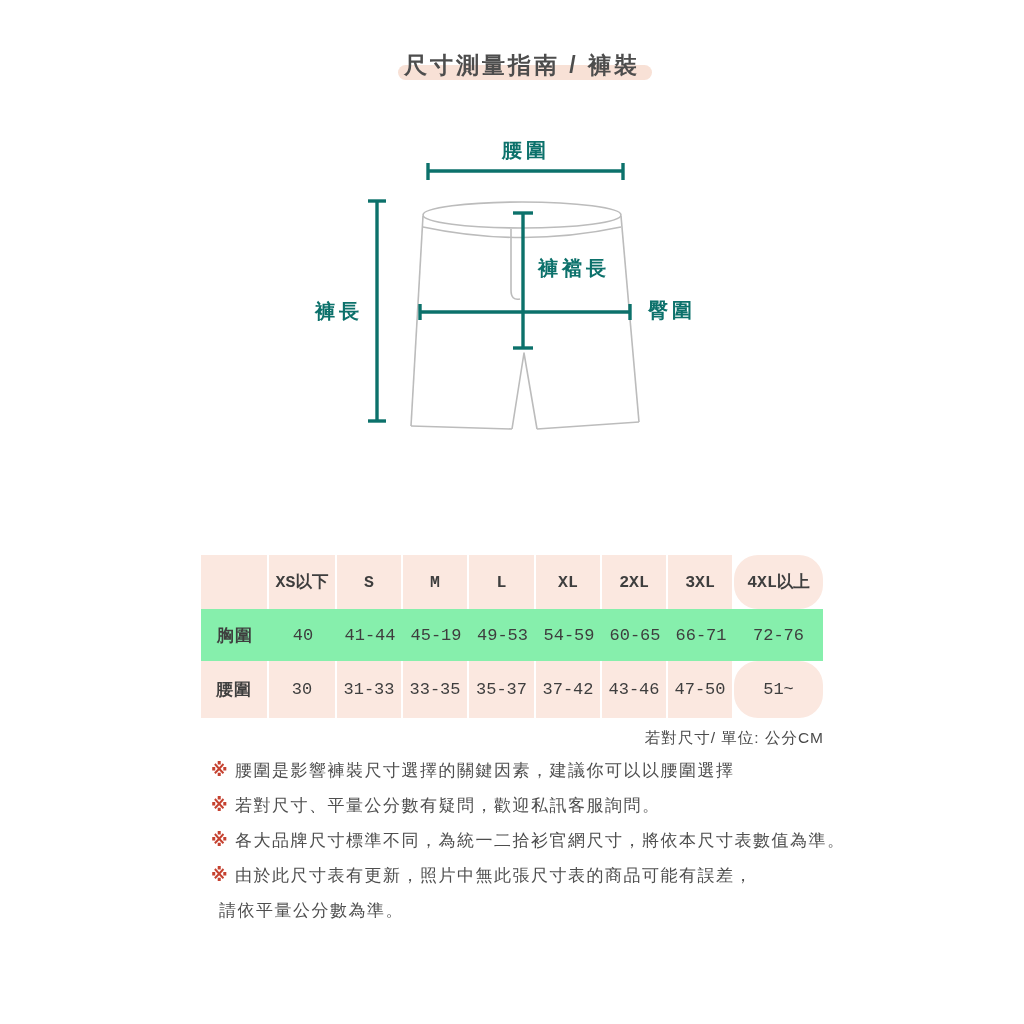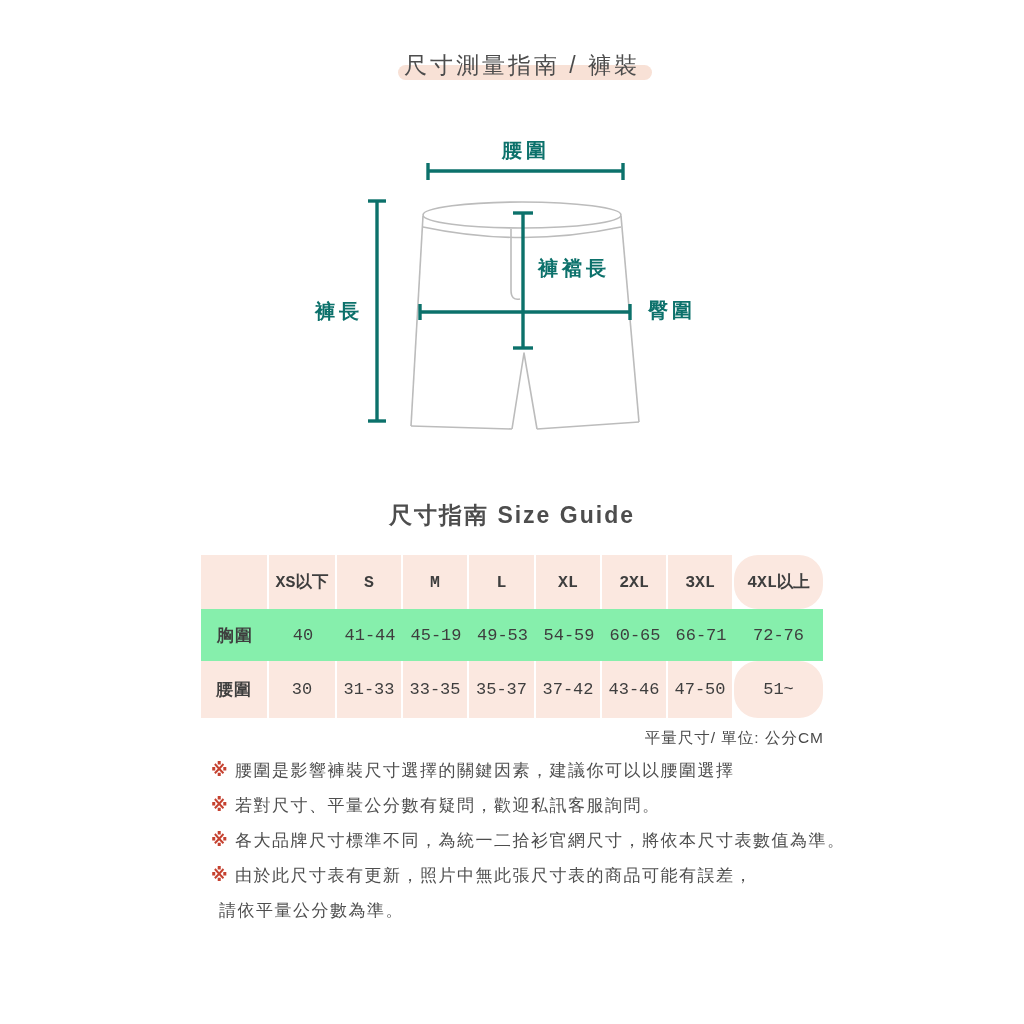--- a/index.html
+++ b/index.html
@@ -10,21 +10,21 @@
     font-family:"Liberation Sans","DejaVu Sans",sans-serif;
     overflow:hidden;
   }
   
   .title-wrap{
     position:absolute;top:48px;left:20px;right:0;
     text-align:center;
   }
   .title{
     position:relative;display:inline-block;
-    font-size:23px;font-weight:400;letter-spacing:3px;
+    font-size:23px;font-weight:700;letter-spacing:3px;
     color:#4d4d4d;line-height:34px;z-index:1;white-space:nowrap;
   }
   .title::after{
     content:"";position:absolute;z-index:-1;
     left:-6px;right:-12px;bottom:2px;height:15px;
     background:#f8e1d6;border-radius:8px;
   }
   
   .diagram{position:absolute;left:280px;top:128px;}
   .measure{stroke:#0c716b;stroke-width:3.4;fill:none;stroke-linecap:butt;}
@@ -114,21 +114,20 @@
       <path class="measure" d="M420 304 V320"></path>
       <path class="measure" d="M630 304 V320"></path>
     </g>
 
     <text class="dlabel" x="526" y="157" text-anchor="middle">腰圍</text>
     <text class="dlabel" x="339" y="318" text-anchor="middle">褲長</text>
     <text class="dlabel" x="538" y="275" text-anchor="start">褲襠長</text>
     <text class="dlabel" x="648" y="317" text-anchor="start">臀圍</text>
   </svg>
 
-  <div class="section-title">尺寸指南 Size Guide</div>
 
   <div class="table">
 
     <div class="cell c-pink hdr"></div>
     <div class="cell c-pink hdr">XS以下</div>
     <div class="cell c-pink hdr">S</div>
     <div class="cell c-pink hdr">M</div>
     <div class="cell c-pink hdr">L</div>
     <div class="cell c-pink hdr">XL</div>
     <div class="cell c-pink hdr">2XL</div>
@@ -149,21 +148,21 @@
     <div class="cell c-pink num">30</div>
     <div class="cell c-pink num">31-33</div>
     <div class="cell c-pink num">33-35</div>
     <div class="cell c-pink num">35-37</div>
     <div class="cell c-pink num">37-42</div>
     <div class="cell c-pink num">43-46</div>
     <div class="cell c-pink num">47-50</div>
     <div class="cell c-pink num lastcol">51~</div>
   </div>
 
-  <div class="unit-note">平量尺寸/ 單位: 公分CM</div>
+  <div class="unit-note">若對尺寸/ 單位: 公分CM</div>
 
   <div class="notes">
     <div class="note-line">
       <span class="mark">※</span>
       <span class="note-text">腰圍是影響褲裝尺寸選擇的關鍵因素，建議你可以以腰圍選擇</span>
     </div>
     <div class="note-line">
       <span class="mark">※</span>
       <span class="note-text">若對尺寸、平量公分數有疑問，歡迎私訊客服詢問。</span>
     </div>

